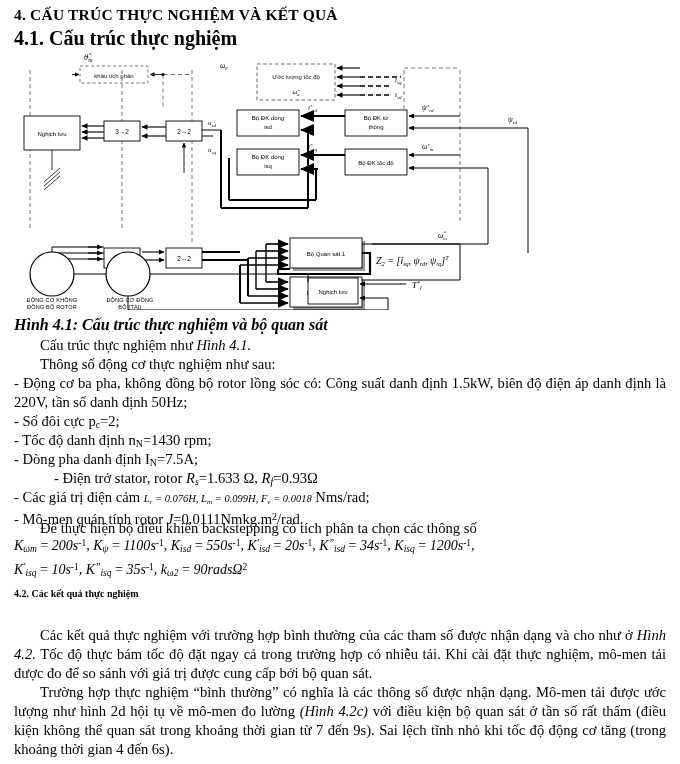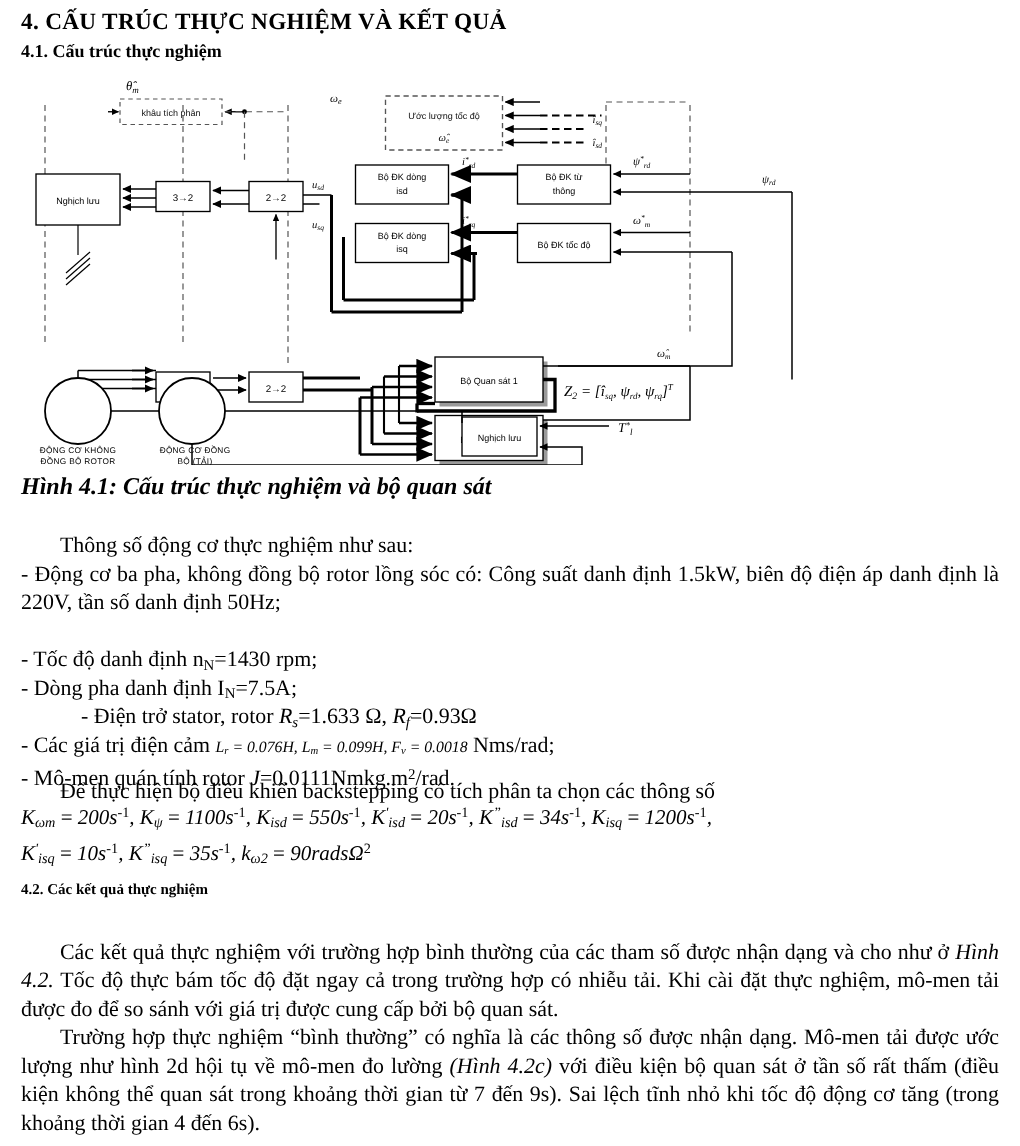--- a/index.html
+++ b/index.html
@@ -26,21 +26,21 @@
   .h-main {
     position: absolute;
     left: 14px; top: 6px;
     font-size: 15.5px;
     font-weight: bold;
     letter-spacing: .2px;
   }
   .h-sub {
     position: absolute;
     left: 14px; top: 27px;
-    font-size: 12px;
+    font-size: 20px;
     font-weight: bold;
   }
 
   
   .figure {
     position: absolute;
     left: 8px; top: 48px;
     width: 668px; height: 262px;
   }
   .figure svg { display: block; }
@@ -332,29 +332,37 @@
       <text x="404" y="240" font-size="9" font-style="italic" font-family="Liberation Serif, serif">T<tspan font-size="6" dy="-3">*</tspan><tspan font-size="6" dy="5">l</tspan></text>
 
       <path d="M142,226 L300,245" stroke="none" fill="none"></path>
       <path d="M120,248 L120,262 L380,262 L380,250 L352,250" stroke="#000" stroke-width="1" fill="none" marker-end="url(#arS)"></path>
       <path d="M142,226 L300,226 L300,234" stroke="#000" stroke-width="1" fill="none"></path>
     </svg>
   </div>
 
   <div class="figcap">Hình 4.1: Cấu trúc thực nghiệm và bộ quan sát</div>
 
+  <div class="txt blk" style="top:336px;">
+    <div class="indent">
+      <span>Cấu trúc thực nghiệm như </span><i class="it">Hình 4.1.</i>
+    </div>
+  </div>
 
   <div class="txt blk" style="top:355px;">
     <div class="indent">Thông số động cơ thực nghiệm như sau:</div>
   </div>
 
   <div class="txt blk" style="top:374px;">
     <div>- Động cơ ba pha, không đồng bộ rotor lồng sóc có: Công suất danh định 1.5kW, biên độ điện áp danh định là 220V, tần số danh định 50Hz;</div>
   </div>
 
+  <div class="txt blk" style="top:412px;">
+    <span>- Số đôi cực p</span><span class="sub">c</span><span>=2;</span>
+  </div>
 
   <div class="txt blk" style="top:431px;">
     <span>- Tốc độ danh định n</span><span class="sub">N</span><span>=1430 rpm;</span>
   </div>
 
   <div class="txt blk" style="top:450px;">
     <span>- Dòng pha danh định I</span><span class="sub">N</span><span>=7.5A;</span>
   </div>
 
   <div class="txt blk" style="top:469px;margin-left:40px;">

